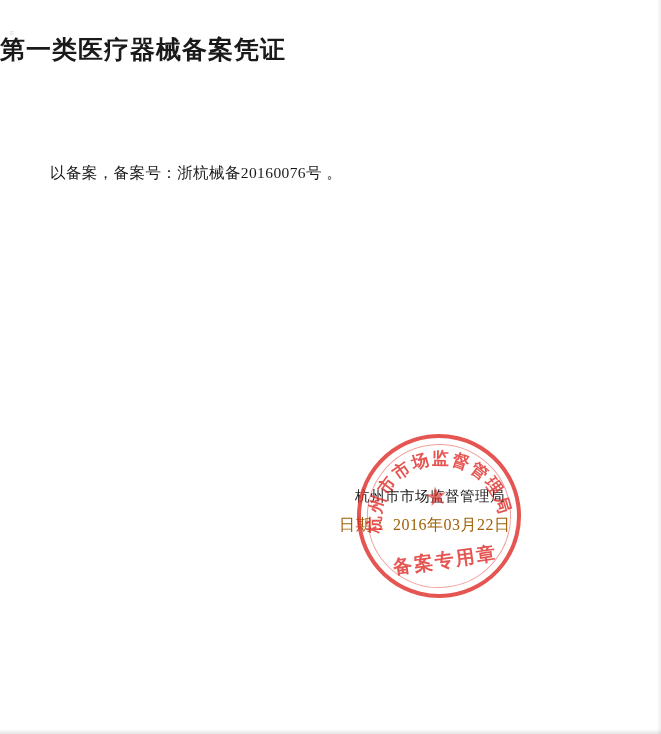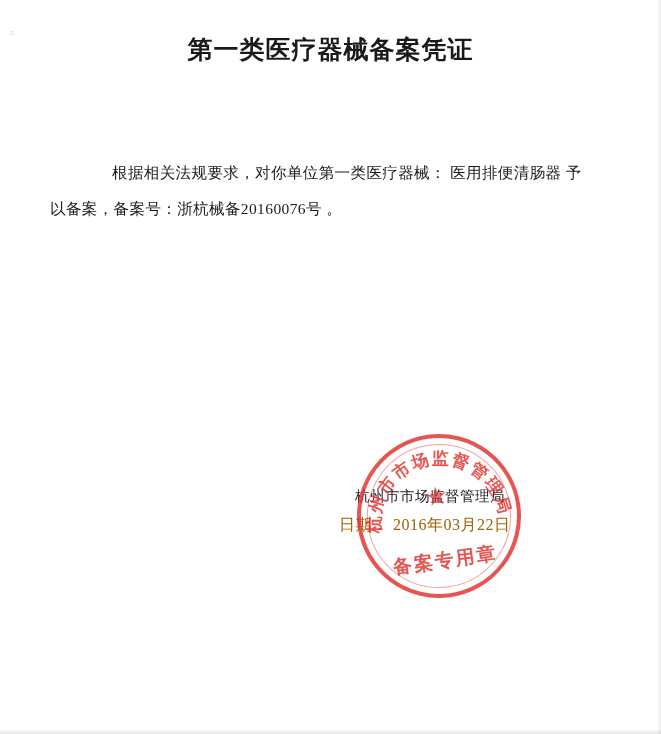--- a/index.html
+++ b/index.html
@@ -45,21 +45,21 @@
     width: 661px;
     height: 5px;
     background: linear-gradient(to bottom, rgba(0,0,0,0.00), rgba(0,0,0,0.10));
   }
 
   .doc-title {
     position: absolute;
     top: 33px;
     left: 0;
     width: 661px;
-    text-align: center;
+    text-align: left;
     font-family: "Liberation Serif", "DejaVu Serif", serif;
     font-size: 25px;
     font-weight: bold;
     letter-spacing: 1px;
     color: #1a1a1a;
   }
 
   .addressee {
     position: absolute;
     top: 97px;
@@ -168,21 +168,20 @@
 <body>
 
 <div class="page">
 
   <div class="scan-mark-left">≡</div>
 
   <div class="doc-title">第一类医疗器械备案凭证</div>
 
 
   <div class="body-block">
-    <div class="body-line-1">根据相关法规要求，对你单位第一类医疗器械： 医用排便清肠器  予</div>
     <div class="body-line-2">以备案，备案号：浙杭械备20160076号 。</div>
   </div>
 
   <div class="issuer">杭州市市场监督管理局</div>
   <div class="issue-date">日期：  2016年03月22日</div>
 
   <div class="seal">
     <div class="seal-inner-ring"></div>
     <svg class="seal-arc" viewBox="0 0 156 156">
       <defs>

